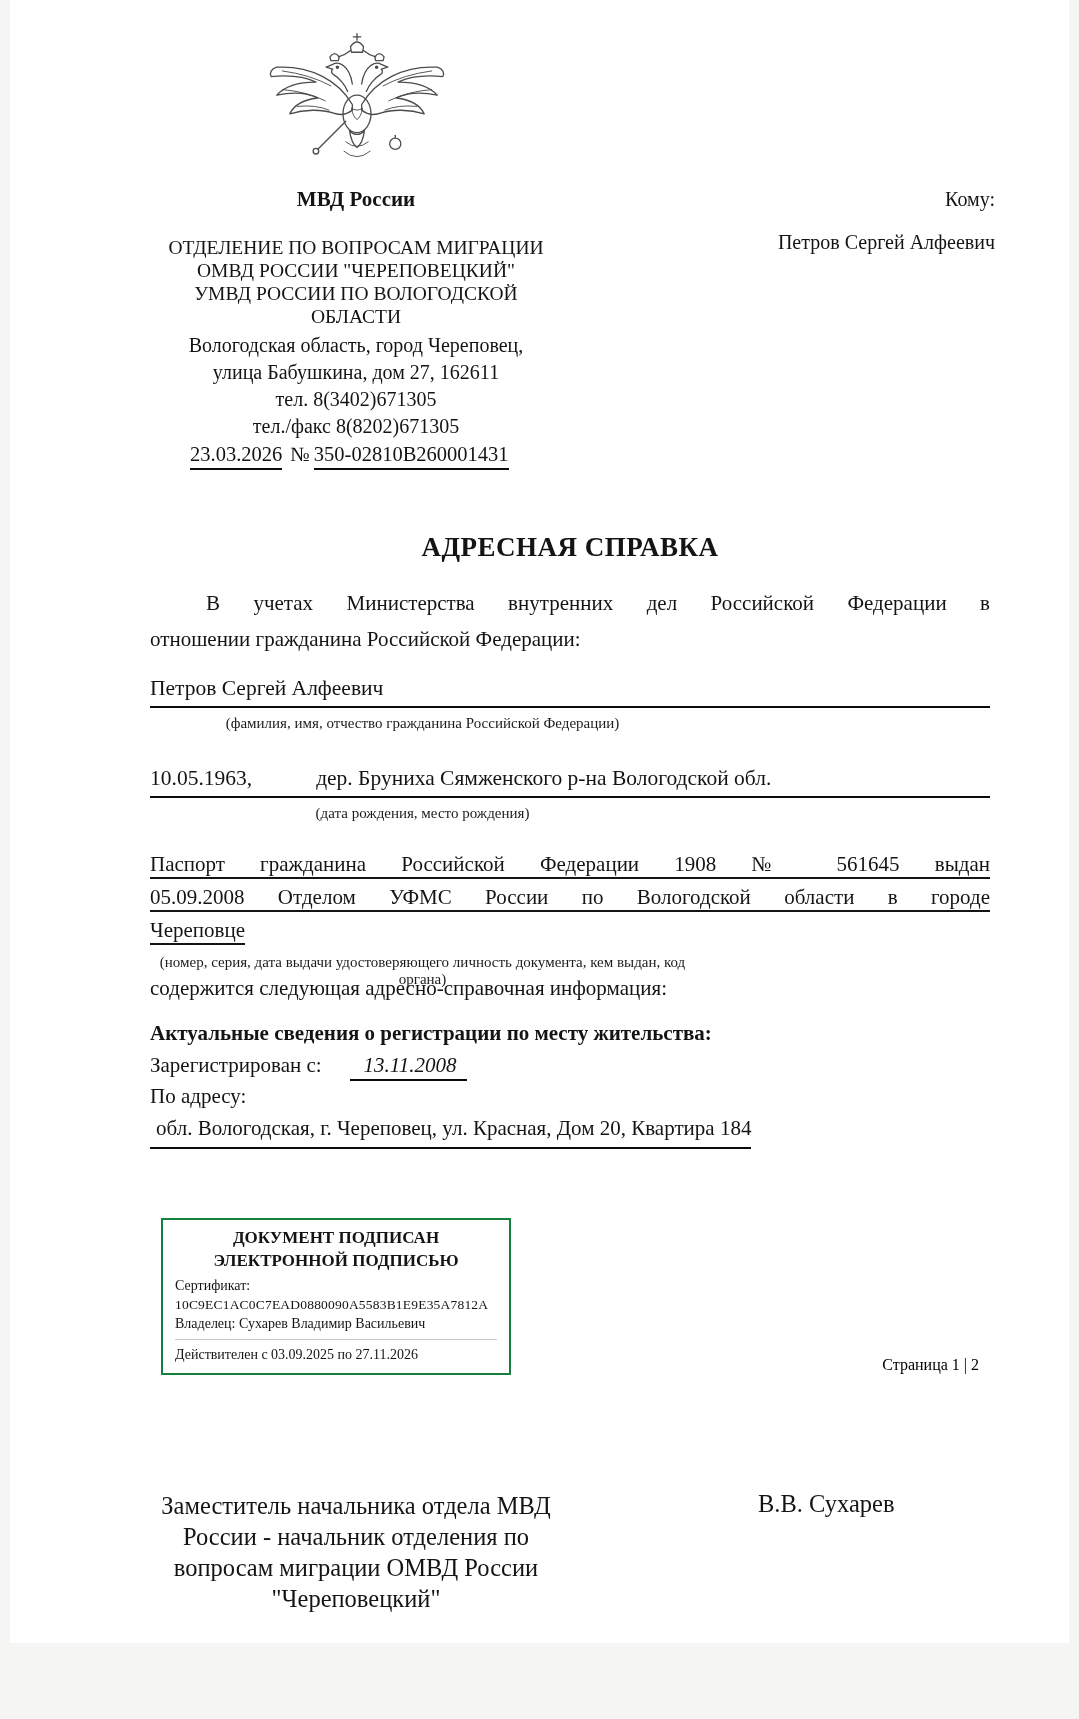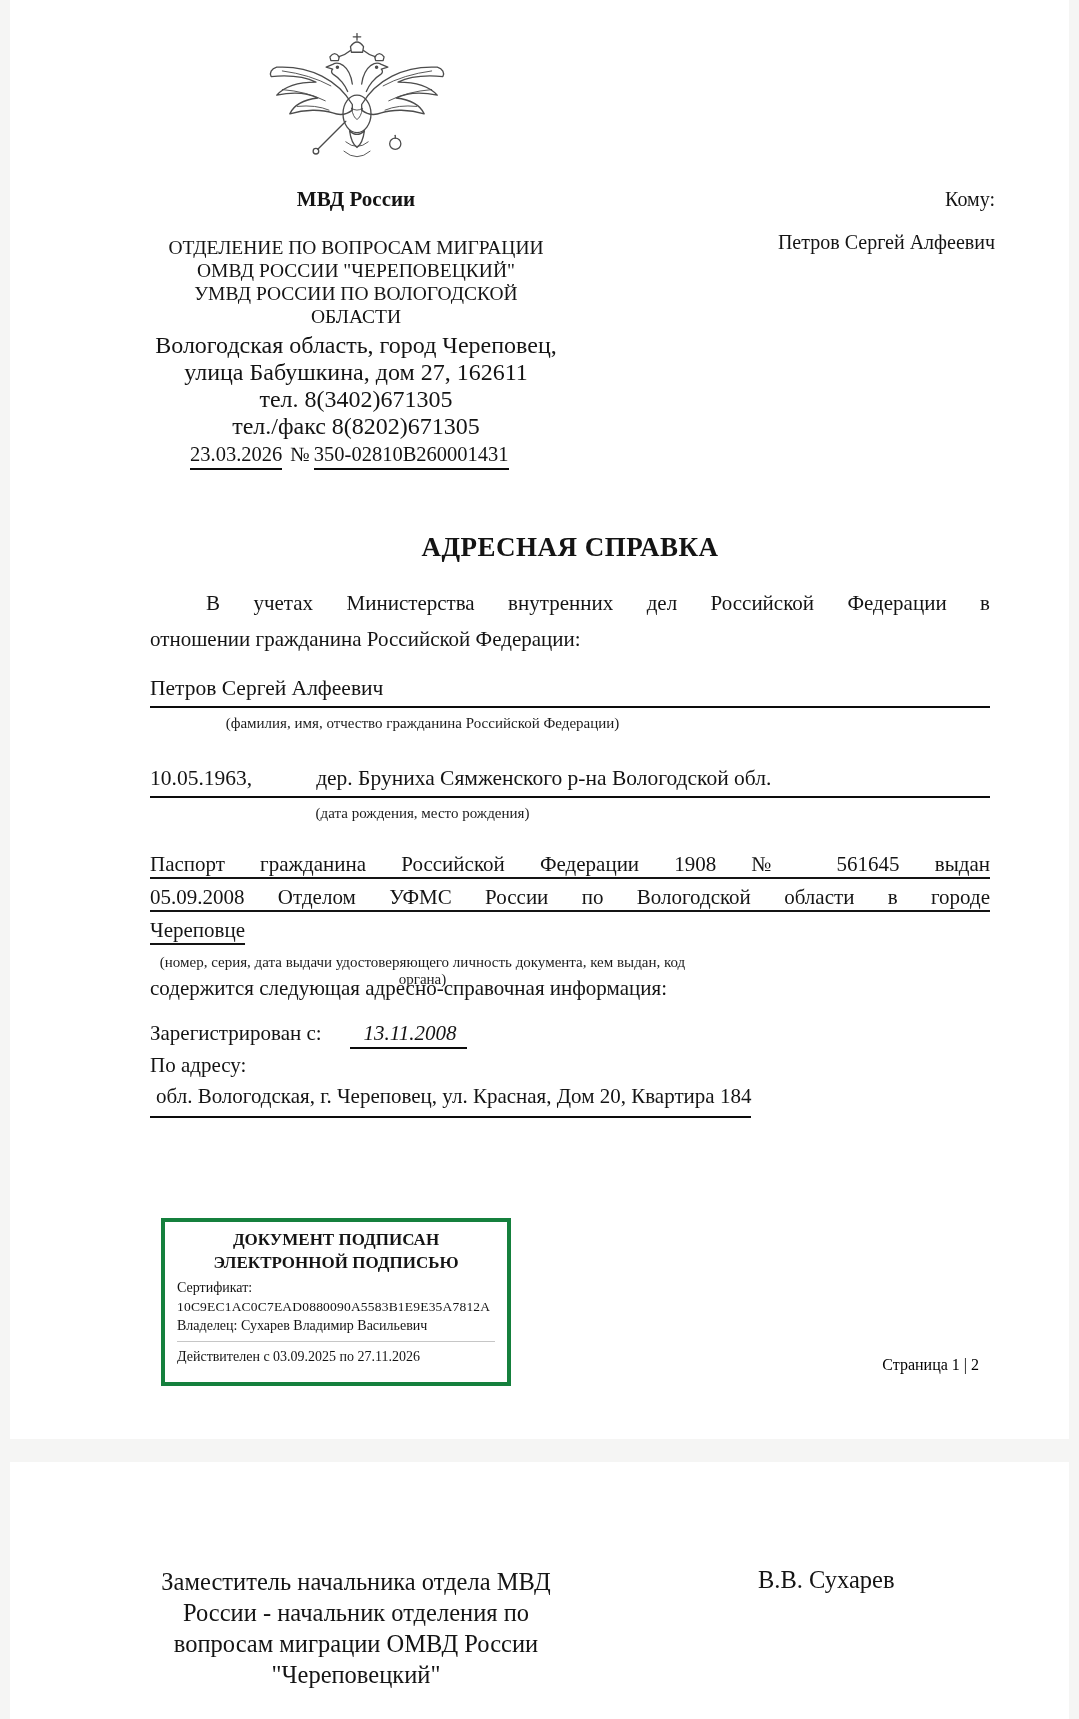--- a/index.html
+++ b/index.html
@@ -4,30 +4,30 @@
 <style>
   html,body{margin:0;padding:0;}
   body{
     width:1079px;height:1719px;position:relative;overflow:hidden;
     background:#f5f5f4;
     font-family:"Liberation Serif","DejaVu Serif",serif;
     color:#141414;
   }
   .page{position:absolute;left:10px;width:1059px;background:#ffffff;}
   #page1{top:0;height:1439px;}
-  #page2{top:1462px;height:257px;}
+  #page2{top:1386px;height:257px;}
   .abs{position:absolute;}
 
   
   .emblem{position:absolute;left:252px;top:28px;width:190px;height:140px;}
   .hdr-left{position:absolute;left:116px;top:186px;width:460px;text-align:center;}
   .agency{font-weight:bold;font-size:21px;line-height:26px;margin-bottom:24px;}
   .org-line{display:block;font-size:19.5px;line-height:23px;}
   .addr-block{margin-top:4px;}
-  .addr-line{display:block;font-size:24px;line-height:27px;}
+  .addr-line{display:block;font-size:20px;line-height:27px;}
   .hdr-right{position:absolute;right:74px;top:188px;width:330px;text-align:right;font-size:20px;}
   .recipient{margin-top:20px;}
   .date-line{position:absolute;left:180px;top:443px;font-size:20.5px;}
   .u{border-bottom:2px solid #0c0c0c;padding-bottom:3px;}
   .nsign{padding:0 4px 0 8px;}
 
   
   .title{position:absolute;left:140px;top:532px;width:840px;text-align:center;
          font-size:27px;font-weight:bold;letter-spacing:0.5px;}
   .content{left:140px;width:840px;font-size:21px;}
@@ -46,21 +46,21 @@
   .contains{top:976px;}
   .regblock{top:1018px;line-height:31.5px;}
   .bold{font-weight:bold;}
   .udate{border-bottom:2px solid #0c0c0c;padding:0 10px 2px 14px;margin-left:28px;font-style:italic;}
   .addr-row{display:flex;align-items:baseline;flex-direction:column;}
   .addr-lab{white-space:nowrap;margin-right:6px;}
   .uaddr{flex:1;border-bottom:2px solid #0c0c0c;padding:0 0 3px 6px;white-space:nowrap;}
 
   
   .stamp{position:absolute;left:151px;top:1218px;width:350px;box-sizing:border-box;
-         border:4px solid #15803d;background:#fff;padding:6px 12px 16px;}
+         border:2px solid #15803d;background:#fff;padding:6px 12px 9px;}
   .stamp-title{font-size:17px;font-weight:bold;text-align:center;line-height:23px;}
   .stamp-small{font-size:14px;line-height:19px;}
   .stamp-hex{font-size:13.5px;line-height:19px;letter-spacing:0.2px;white-space:nowrap;}
   .stamp-div{border-top:1px solid #c6c6c6;margin:6px 0 5px;}
 
   .pagenum{position:absolute;right:90px;top:1356px;font-size:16px;color:#000000;}
 
   
   .signer-pos{position:absolute;left:116px;top:104px;width:460px;text-align:center;
               font-size:24.5px;line-height:31px;}
@@ -147,20 +147,21 @@
   <div class="abs content f-pass">
     <span class="pl pj">Паспорт гражданина Российской Федерации 1908 № 561645 выдан</span>
     <span class="pl pj">05.09.2008 Отделом УФМС России по Вологодской области в городе</span>
     <span class="pl">Череповце</span>
     <div class="caption">(номер, серия, дата выдачи удостоверяющего личность документа, кем выдан, код органа)</div>
   </div>
 
   <div class="abs content contains">содержится следующая адресно-справочная информация:</div>
 
   <div class="abs content regblock">
+    <div class="bold">Актуальные сведения о регистрации по месту жительства:</div>
     <div>
       <span>Зарегистрирован с:</span><span class="udate">13.11.2008</span>
     </div>
     <div class="addr-row">
       <span class="addr-lab">По адресу:</span>
       <span class="uaddr">обл. Вологодская, г. Череповец, ул. Красная, Дом 20, Квартира 184</span>
     </div>
   </div>
 
   <div class="stamp">

